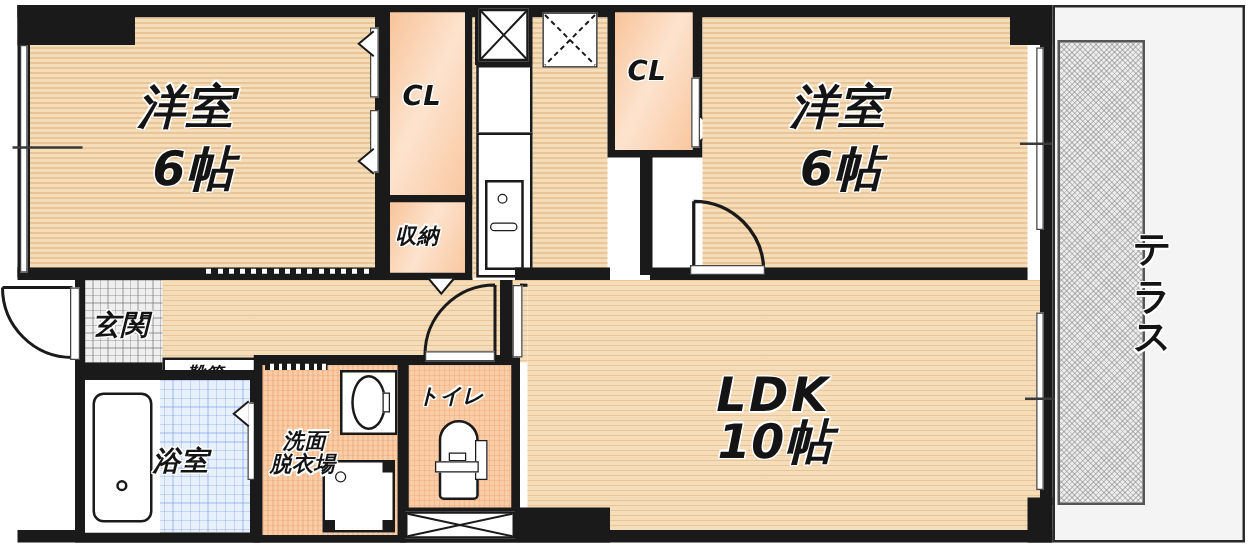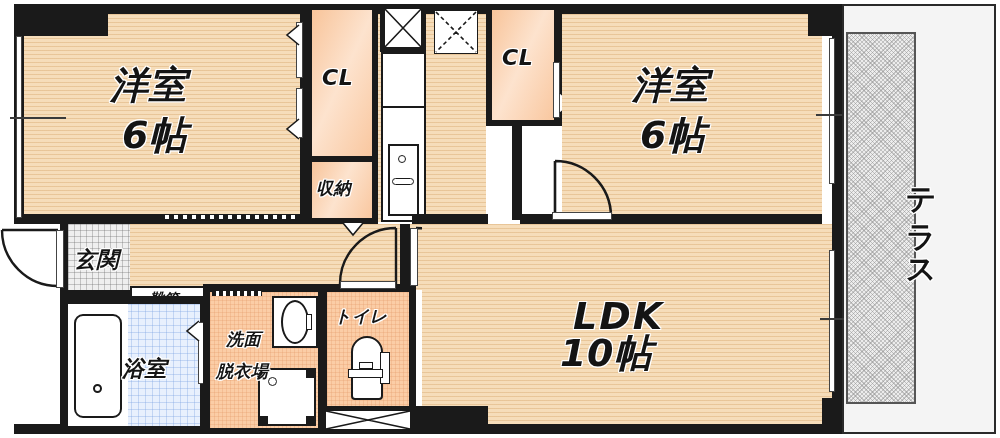--- a/index.html
+++ b/index.html
@@ -228,21 +228,21 @@
   <div class="box" style="left:306px;top:314px;width:6px;height:16px;border:1.4px solid #1a1a1a;background:#fff;"></div>
 
   <div class="outline" style="left:258px;top:368px;width:58px;height:58px;"></div>
   <div class="box" style="left:268px;top:377px;width:9px;height:9px;border-radius:50%;
               border:1.6px solid #1a1a1a;background:#fff;"></div>
   <div class="box wall" style="left:259px;top:369px;width:9px;height:9px;"></div>
   <div class="box wall" style="left:306px;top:369px;width:9px;height:9px;"></div>
   <div class="box wall" style="left:259px;top:416px;width:9px;height:9px;"></div>
   <div class="box wall" style="left:306px;top:416px;width:9px;height:9px;"></div>
 
-  <div class="lbl sm" style="left:226px;top:328px;">洗面</div>
+  <div class="lbl sm" style="left:226px;top:341px;">洗面</div>
   <div class="lbl sm" style="left:216px;top:360px;">脱衣場</div>
 
   <div class="box wall" style="left:320px;top:284px;width:96px;height:130px;"></div>
   <div class="box wetfloor" style="left:327px;top:292px;width:82px;height:116px;"></div>
   <div class="lbl sm" style="left:334px;top:305px;">トイレ</div>
   <div class="box" style="left:351px;top:336px;width:32px;height:64px;border:2px solid #1a1a1a;
               border-radius:16px 16px 4px 4px;background:#fff;"></div>
   <div class="box" style="left:380px;top:352px;width:10px;height:32px;border:1.6px solid #1a1a1a;background:#fff;"></div>
   <div class="box" style="left:348px;top:369px;width:35px;height:9px;border:1.6px solid #1a1a1a;background:#fff;"></div>
   <div class="box" style="left:359px;top:362px;width:14px;height:7px;border:1.6px solid #1a1a1a;background:#fff;"></div>
@@ -267,18 +267,18 @@
     <path d="M1 1 L11 13 L21 1" fill="#fff" stroke="#1a1a1a" stroke-width="1.6"></path>
   </svg>
 
   <div class="box floor" style="left:422px;top:224px;width:410px;height:200px;"></div>
 
   <div class="box wall" style="left:416px;top:406px;width:72px;height:28px;"></div>
   <div class="box wall" style="left:822px;top:398px;width:20px;height:36px;"></div>
   <div class="box wall" style="left:832px;top:224px;width:10px;height:180px;"></div>
 
   <div class="lbl big" style="left:573px;top:274px;letter-spacing:2px;margin-top:20px;">LDK</div>
-  <div class="lbl big" style="left:560px;top:328px;">10帖</div>
+  <div class="lbl big" style="left:574px;top:328px;">10帖</div>
 
   <div class="sash" style="left:829px;top:250px;width:6px;height:142px;"></div>
   <div class="sashline" style="left:820px;top:318px;width:24px;height:2px;"></div>
 
 </div>
 
 </body></html>

